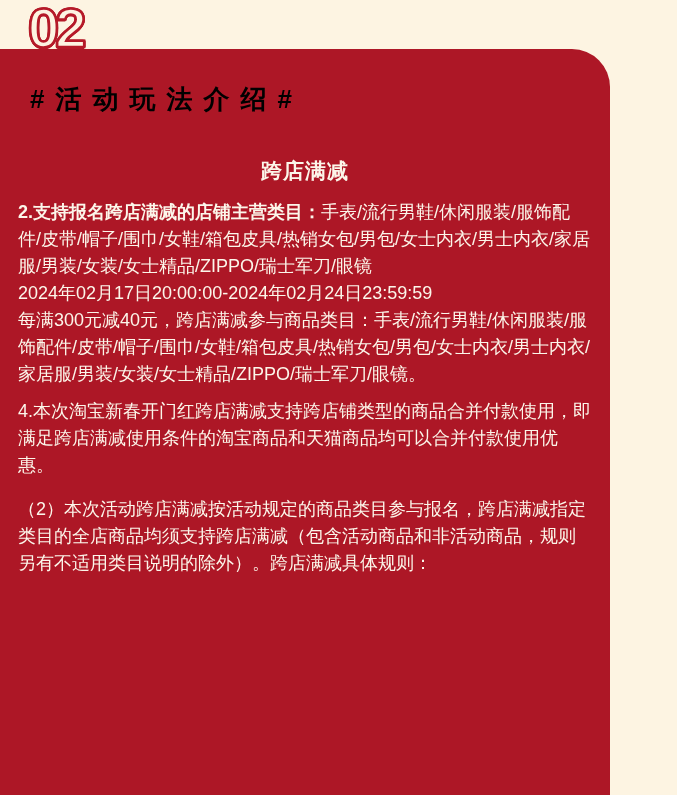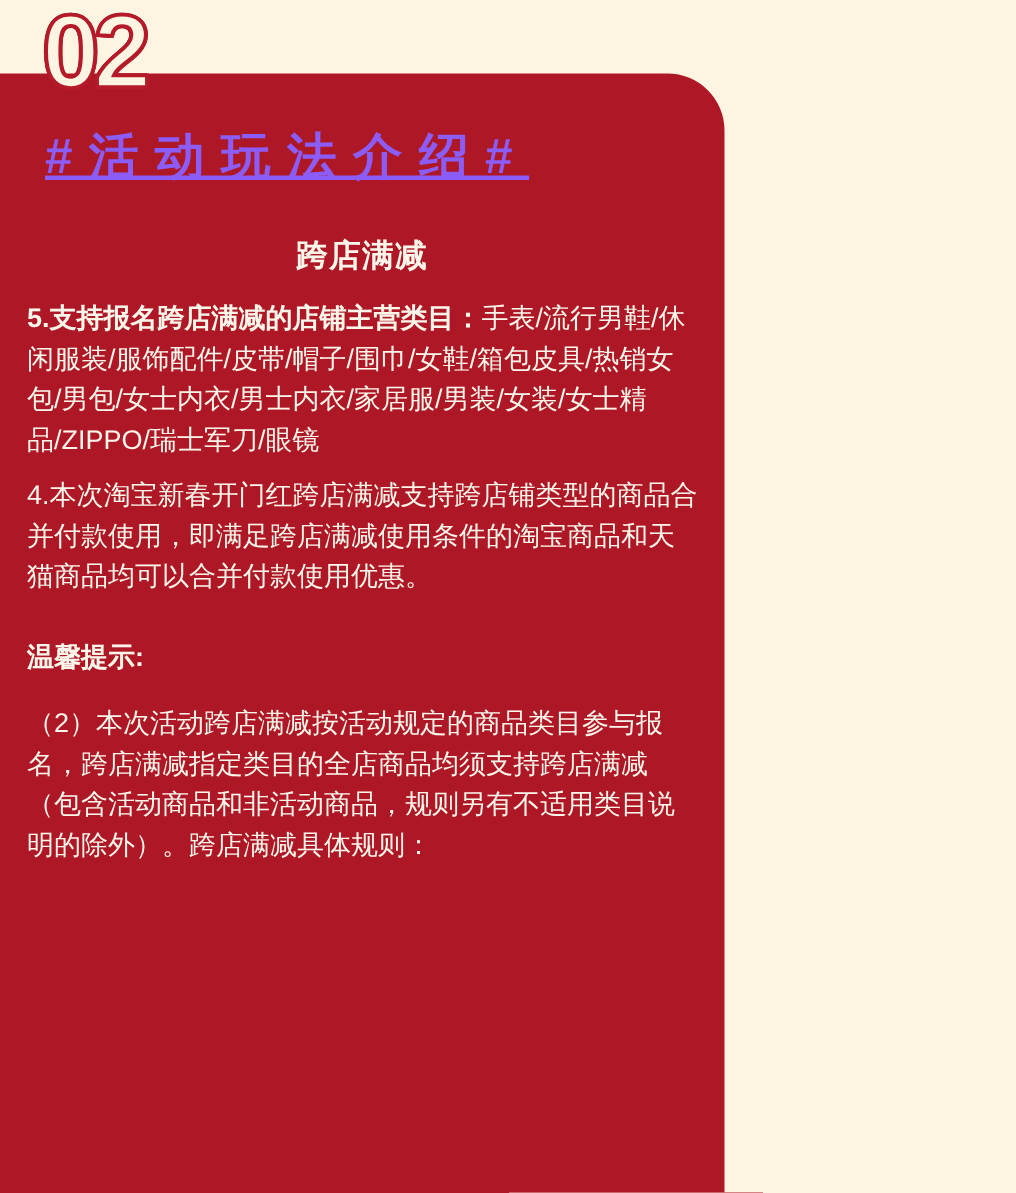--- a/index.html
+++ b/index.html
@@ -6,50 +6,49 @@
   html,body { width:677px; height:795px; }
   body {
     position:relative;
     background:#FDF4E2;
     overflow:hidden;
     font-family:"Liberation Sans","DejaVu Sans",sans-serif;
   }
   .red-panel {
     position:absolute;
     left:0; top:49px;
-    width:483px; height:746px;
+    width:610px; height:746px;
     background:#AD1726;
     border-top-right-radius:38px;
   }
   .big-number {
     position:absolute;
     left:28px; top:0;
     z-index:2;
-    font-size:69px;
+    font-size:56px;
     font-weight:bold;
     line-height:1;
     letter-spacing:-4px;
     color:#FDF4E2;
     -webkit-text-stroke:2.5px #B51A29;
     text-shadow:
       1.5px 0 #B51A29, -1.5px 0 #B51A29,
       0 1.5px #B51A29, 0 -1.5px #B51A29,
       1px 1px #B51A29, -1px -1px #B51A29,
       1px -1px #B51A29, -1px 1px #B51A29;
   }
   .hash-title {
     position:absolute;
     left:30px; top:82px;
     z-index:2;
-    font-size:33px;
+    font-size:26px;
     font-weight:bold;
     letter-spacing:11px;
-    color:#8b5cf6;
+    color:#000000;
     white-space:nowrap;
-    text-decoration:underline;
   }
   .content {
     position:relative;
     width:100%; height:100%;
     padding:0 18px;
     color:#FCF6EA;
     font-size:18px;
     line-height:27px;
   }
   .subtitle {
@@ -73,25 +72,26 @@
 
 <div class="big-number">02</div>
 
 <div class="hash-title">#活动玩法介绍#</div>
 
 <div class="red-panel">
   <div class="content">
 
     <div class="subtitle">跨店满减</div>
 
-    <p class="p1"><span class="lead">5.支持报名跨店满减的店铺主营类目：</span><span>手表/流行男鞋/休闲服装/服饰配件/皮带/帽子/围巾/女鞋/箱包皮具/热销女包/男包/女士内衣/男士内衣/家居服/男装/女装/女士精品/ZIPPO/瑞士军刀/眼镜</span></p>
+    <p class="p1"><span class="lead">2.支持报名跨店满减的店铺主营类目：</span><span>手表/流行男鞋/休闲服装/服饰配件/皮带/帽子/围巾/女鞋/箱包皮具/热销女包/男包/女士内衣/男士内衣/家居服/男装/女装/女士精品/ZIPPO/瑞士军刀/眼镜</span></p>
 
+    <p class="sec-body">2024年02月17日20:00:00-2024年02月24日23:59:59</p>
 
+    <p class="sec-body">每满300元减40元，跨店满减参与商品类目：手表/流行男鞋/休闲服装/服饰配件/皮带/帽子/围巾/女鞋/箱包皮具/热销女包/男包/女士内衣/男士内衣/家居服/男装/女装/女士精品/ZIPPO/瑞士军刀/眼镜。</p>
 
     <p class="p4">4.本次淘宝新春开门红跨店满减支持跨店铺类型的商品合并付款使用，即满足跨店满减使用条件的淘宝商品和天猫商品均可以合并付款使用优惠。</p>
 
-    <p class="tips-head">温馨提示:</p>
 
 
     <p class="tip2"><span>（2）本次活动跨店满减按活动规定的商品类目参与报名，跨店满减指定类目的全店商品均须支持跨店满减（包含活动商品和非活动商品，规则另有不适用类目说明的除外）。跨店满减具体规则：</span></p>
 
   </div>
 </div>
 
 </body></html>

